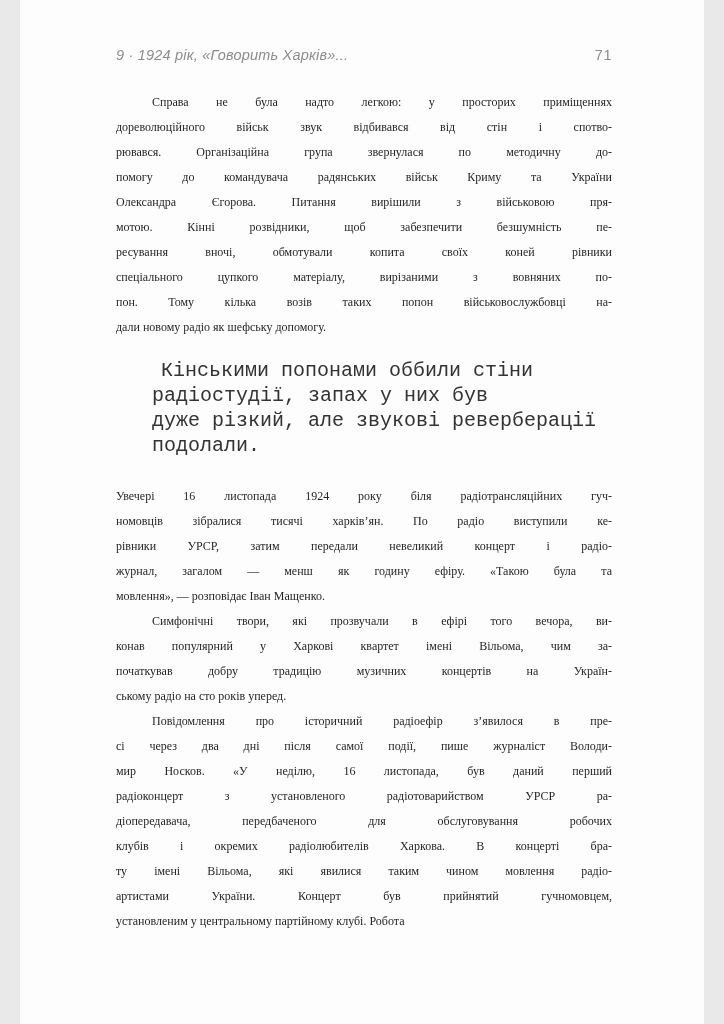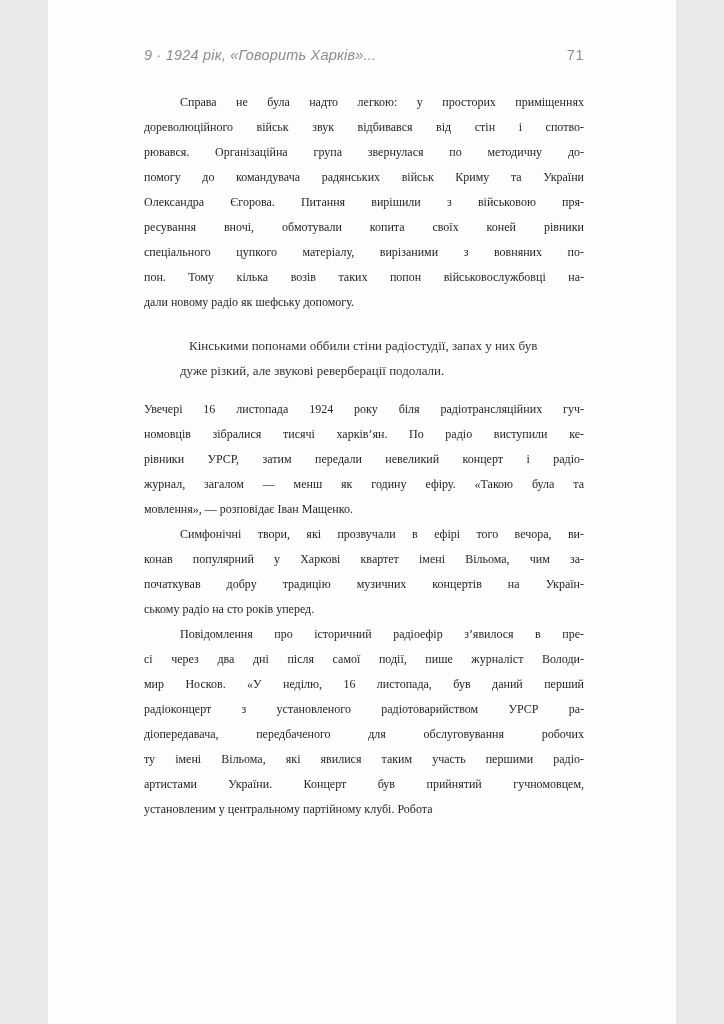--- a/index.html
+++ b/index.html
@@ -8,21 +8,21 @@
     --muted: #8c8c8c;
   }
   * { box-sizing: border-box; }
   html, body { margin: 0; padding: 0; }
   body {
     background: #e9e9e9;
     font-family: "Liberation Serif", serif;
   }
   .page {
     position: relative;
-    width: 628px;
+    width: 684px;
     height: 1024px;
     margin: 0 auto;
     background: var(--bg);
     color: var(--text);
     overflow: hidden;
   }
   .running-header {
     position: absolute;
     top: 47px;
     left: 96px;
@@ -60,25 +60,25 @@
     text-justify: inter-word;
     white-space: normal;
   }
   .para .line:last-child {
     text-align-last: left;
   }
   .para.indent .line:first-child {
     text-indent: 36px;
   }
   .callout {
-    font-family: Liberation Serif, serif;
-    font-size: 13px;
+    font-family: Liberation Mono, monospace;
+    font-size: 20px;
     line-height: 25px;
     color: #333333;
-    margin: 18px 0 14px 36px;
+    margin: 18px 0 26px 36px;
   }
   .callout .line {
     text-align: left;
   }
   .callout .line:first-child {
     text-indent: 9px;
   }
 </style>
 </head>
 <body>
@@ -89,20 +89,21 @@
     <span class="page-number">71</span>
   </div>
   <div class="page-content">
 
   <div class="para indent">
         <div class="line">Справа не була надто легкою: у просторих приміщеннях</div>
         <div class="line">дореволюційного військ звук відбивався від стін і спотво-</div>
         <div class="line">рювався. Організаційна група звернулася по методичну до-</div>
         <div class="line">помогу до командувача радянських військ Криму та України</div>
         <div class="line">Олександра Єгорова. Питання вирішили з військовою пря-</div>
+        <div class="line">мотою. Кінні розвідники, щоб забезпечити безшумність пе-</div>
         <div class="line">ресування вночі, обмотували копита своїх коней рівники</div>
         <div class="line">спеціального цупкого матеріалу, вирізаними з вовняних по-</div>
         <div class="line">пон. Тому кілька возів таких попон військовослужбовці на-</div>
         <div class="line">дали новому радіо як шефську допомогу.</div>
       </div>
       <div class="callout">
         <div class="line">Кінськими попонами оббили стіни радіостудії, запах у них був</div>
         <div class="line">дуже різкий, але звукові реверберації подолали.</div>
       </div>
       <div class="para">
@@ -117,18 +118,19 @@
         <div class="line">конав популярний у Харкові квартет імені Вільома, чим за-</div>
         <div class="line">початкував добру традицію музичних концертів на Україн-</div>
         <div class="line">ському радіо на сто років уперед.</div>
       </div>
       <div class="para indent">
         <div class="line">Повідомлення про історичний радіоефір з’явилося в пре-</div>
         <div class="line">сі через два дні після самої події, пише журналіст Володи-</div>
         <div class="line">мир Носков. «У неділю, 16 листопада, був даний перший</div>
         <div class="line">радіоконцерт з установленого радіотоварийством УРСР ра-</div>
         <div class="line">діопередавача, передбаченого для обслуговування робочих</div>
-        <div class="line">ту імені Вільома, які явилися таким участь першими радіо-</div>
+        <div class="line">клубів і окремих радіолюбителів Харкова. В концерті бра-</div>
+        <div class="line">ту імені Вільома, які явилися таким чином мовлення радіо-</div>
         <div class="line">артистами України. Концерт був прийнятий гучномовцем,</div>
         <div class="line">установленим у центральному партійному клубі. Робота</div>
       </div>
     </div>
 </div>
 
 </body></html>

